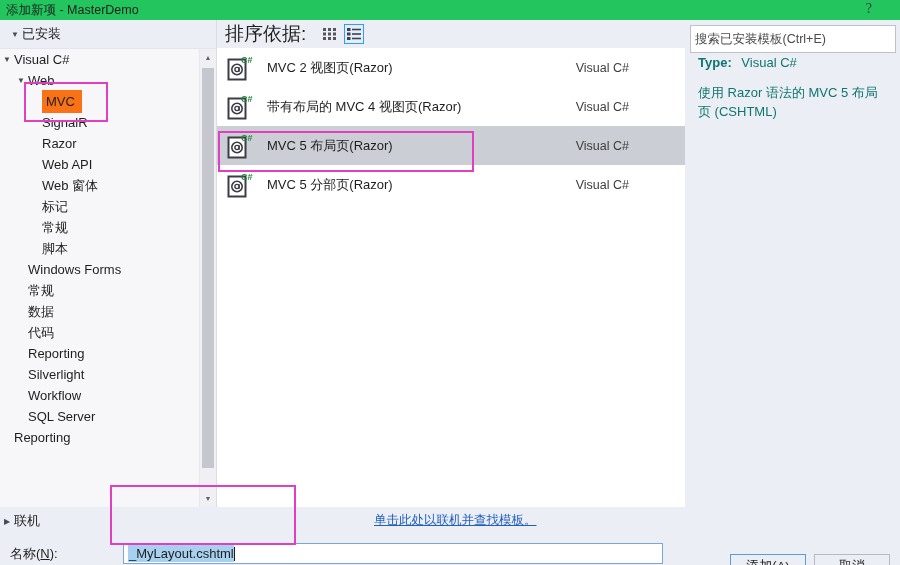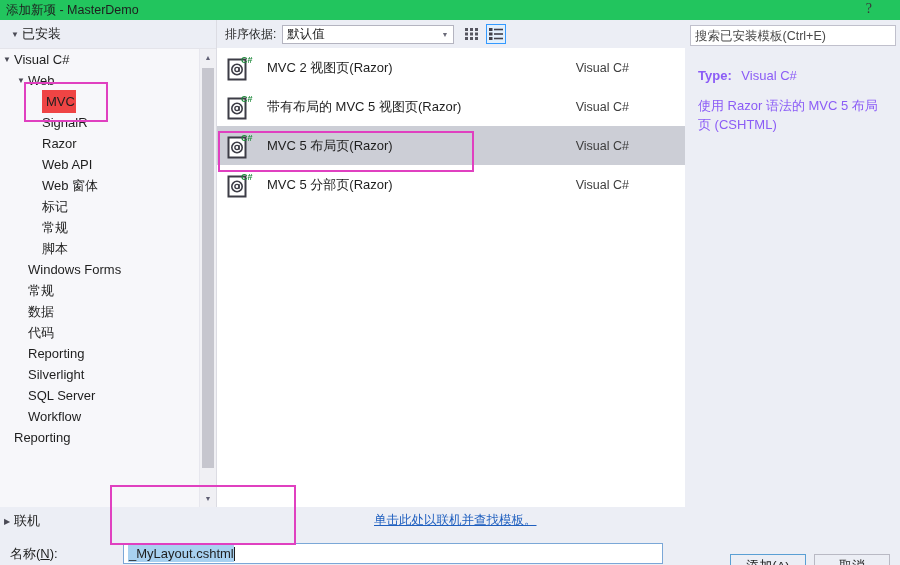--- a/index.html
+++ b/index.html
@@ -85,22 +85,22 @@
   .tree-node .caret {
     width: 14px;
     display: inline-block;
     text-align: center;
     font-size: 8px;
     color: #4a4a55;
     line-height: 21px;
   }
   .tree-label { line-height: 21px; }
   .tree-label.sel {
-    background: #ef4444;
-    padding: 1px 1px 1px 4px;
+    background: #f97316;
+    padding: 1px 7px 1px 4px;
   }
 
   
   .tree-sb {
     position: absolute;
     right: 0; top: 29px;
     width: 16px; bottom: 0;
     background: #f0f0f4;
     border-left: 1px solid #e7e7ee;
   }
@@ -127,21 +127,21 @@
     background: #ffffff;
   }
   .toolbar {
     height: 28px;
     background: #eceef5;
     display: flex;
     align-items: center;
     padding-left: 8px;
   }
   .toolbar-label {
-    font-size: 12px;
+    font-size: 19px;
     margin-right: 6px;
     color: #1e1e1e;
   }
   .combo {
     width: 172px; height: 19px;
     background: #ffffff;
     border: 1px solid #b4b4c0;
     display: flex;
     align-items: center;
     position: relative;
@@ -202,42 +202,42 @@
 
   
   .right {
     position: absolute;
     left: 686px; top: 0;
     width: 214px; height: 487px;
     background: #eceef5;
   }
   .search-wrap {
     margin: 5px 4px 0 4px;
-    height: 21px;
+    height: 28px;
     background: #ffffff;
     border: 1px solid #c0c0cc;
     display: flex;
     align-items: center;
     box-sizing: border-box;
   }
   .search-input {
     border: 0; outline: 0;
     width: 100%;
     font-family: "Liberation Sans", "DejaVu Sans", sans-serif;
     font-size: 12.5px;
     color: #1e1e1e;
     padding-left: 4px;
     background: transparent;
   }
   .search-input::placeholder { color: #4a4a4a; }
   .detail {
-    padding: 20px 12px 0 12px;
+    padding: 0 12px 0 12px;
     font-size: 13px;
     line-height: 19px;
-    color: #8b5cf6;
+    color: #0f766e;
   }
   .detail-type-row { margin-bottom: 11px; }
   .detail-type-label { font-weight: bold; }
   .detail-desc { }
 
   
   .online-row {
     position: absolute;
     left: 0; top: 487px;
     width: 900px; height: 28px;
@@ -428,48 +428,44 @@
           <span class="tree-label">Reporting</span>
         </div>
         <div class="tree-node">
           <span style="display: inline-block; width: 14px;"></span>
           <span class="caret">&nbsp;</span>
           <span class="tree-label">Silverlight</span>
         </div>
         <div class="tree-node">
           <span style="display: inline-block; width: 14px;"></span>
           <span class="caret">&nbsp;</span>
+          <span class="tree-label">Workflow</span>
+        </div>
+        <div class="tree-node">
+          <span style="display: inline-block; width: 14px;"></span>
+          <span class="caret">&nbsp;</span>
           <span class="tree-label">SQL Server</span>
-        </div>
-        <div class="tree-node">
-          <span style="display: inline-block; width: 14px;"></span>
-          <span class="caret">&nbsp;</span>
-          <span class="tree-label">Workflow</span>
         </div>
         <div class="tree-node">
           <span style="display: inline-block; width: 0px;"></span>
           <span class="caret">&nbsp;</span>
           <span class="tree-label">Reporting</span>
         </div>
       </div>
 
     <div class="tree-sb">
       <div class="sb-arrow">▲</div>
       <div class="sb-thumb"></div>
       <div class="sb-arrow bottom">▼</div>
     </div>
   </div>
 
   <div class="center">
     <div class="toolbar">
       <span class="toolbar-label">排序依据:</span>
-      <div class="combo">
-        <span>默认值</span>
-        <span class="arrow">▼</span>
-      </div>
       <div class="viewbtns">
         <div class="viewbtn">
           <svg class="gicon" width="14" height="12" viewBox="0 0 14 12">
             <g fill="#55555f">
               <rect x="0" y="0" width="3" height="3"></rect>
                 <rect x="5" y="0" width="3" height="3"></rect>
                 <rect x="10" y="0" width="3" height="3"></rect>
               <rect x="0" y="4.5" width="3" height="3"></rect>
                 <rect x="5" y="4.5" width="3" height="3"></rect>
                 <rect x="10" y="4.5" width="3" height="3"></rect>
@@ -507,21 +503,21 @@
           <span class="row-lang">Visual C#</span>
         </div>
         <div class="list-row">
           <span class="row-icon"><svg width="28" height="28" viewBox="0 0 28 28">
               <rect x="3.5" y="5.5" width="17" height="20" fill="#ffffff" stroke="#3c3c46" stroke-width="2"></rect>
               <circle cx="12" cy="15.5" r="5.2" fill="none" stroke="#3c3c46" stroke-width="1.6"></circle>
               <circle cx="12" cy="15.5" r="2.1" fill="none" stroke="#3c3c46" stroke-width="1.4"></circle>
               <path d="M14.1 13.2 v4.6" stroke="#3c3c46" stroke-width="1.4" fill="none"></path>
               <text x="16" y="9" font-family="Liberation Sans, sans-serif" font-size="9" font-weight="bold" fill="#1f8a3b">C#</text>
             </svg></span>
-          <span class="row-title">带有布局的 MVC 5 视图页(Razor)</span>
+          <span class="row-title">带有布局的 MVC 4 视图页(Razor)</span>
           <span class="row-lang">Visual C#</span>
         </div>
         <div class="list-row selected">
           <span class="row-icon"><svg width="28" height="28" viewBox="0 0 28 28">
               <rect x="3.5" y="5.5" width="17" height="20" fill="#ffffff" stroke="#3c3c46" stroke-width="2"></rect>
               <circle cx="12" cy="15.5" r="5.2" fill="none" stroke="#3c3c46" stroke-width="1.6"></circle>
               <circle cx="12" cy="15.5" r="2.1" fill="none" stroke="#3c3c46" stroke-width="1.4"></circle>
               <path d="M14.1 13.2 v4.6" stroke="#3c3c46" stroke-width="1.4" fill="none"></path>
               <text x="16" y="9" font-family="Liberation Sans, sans-serif" font-size="9" font-weight="bold" fill="#1f8a3b">C#</text>
             </svg></span>

